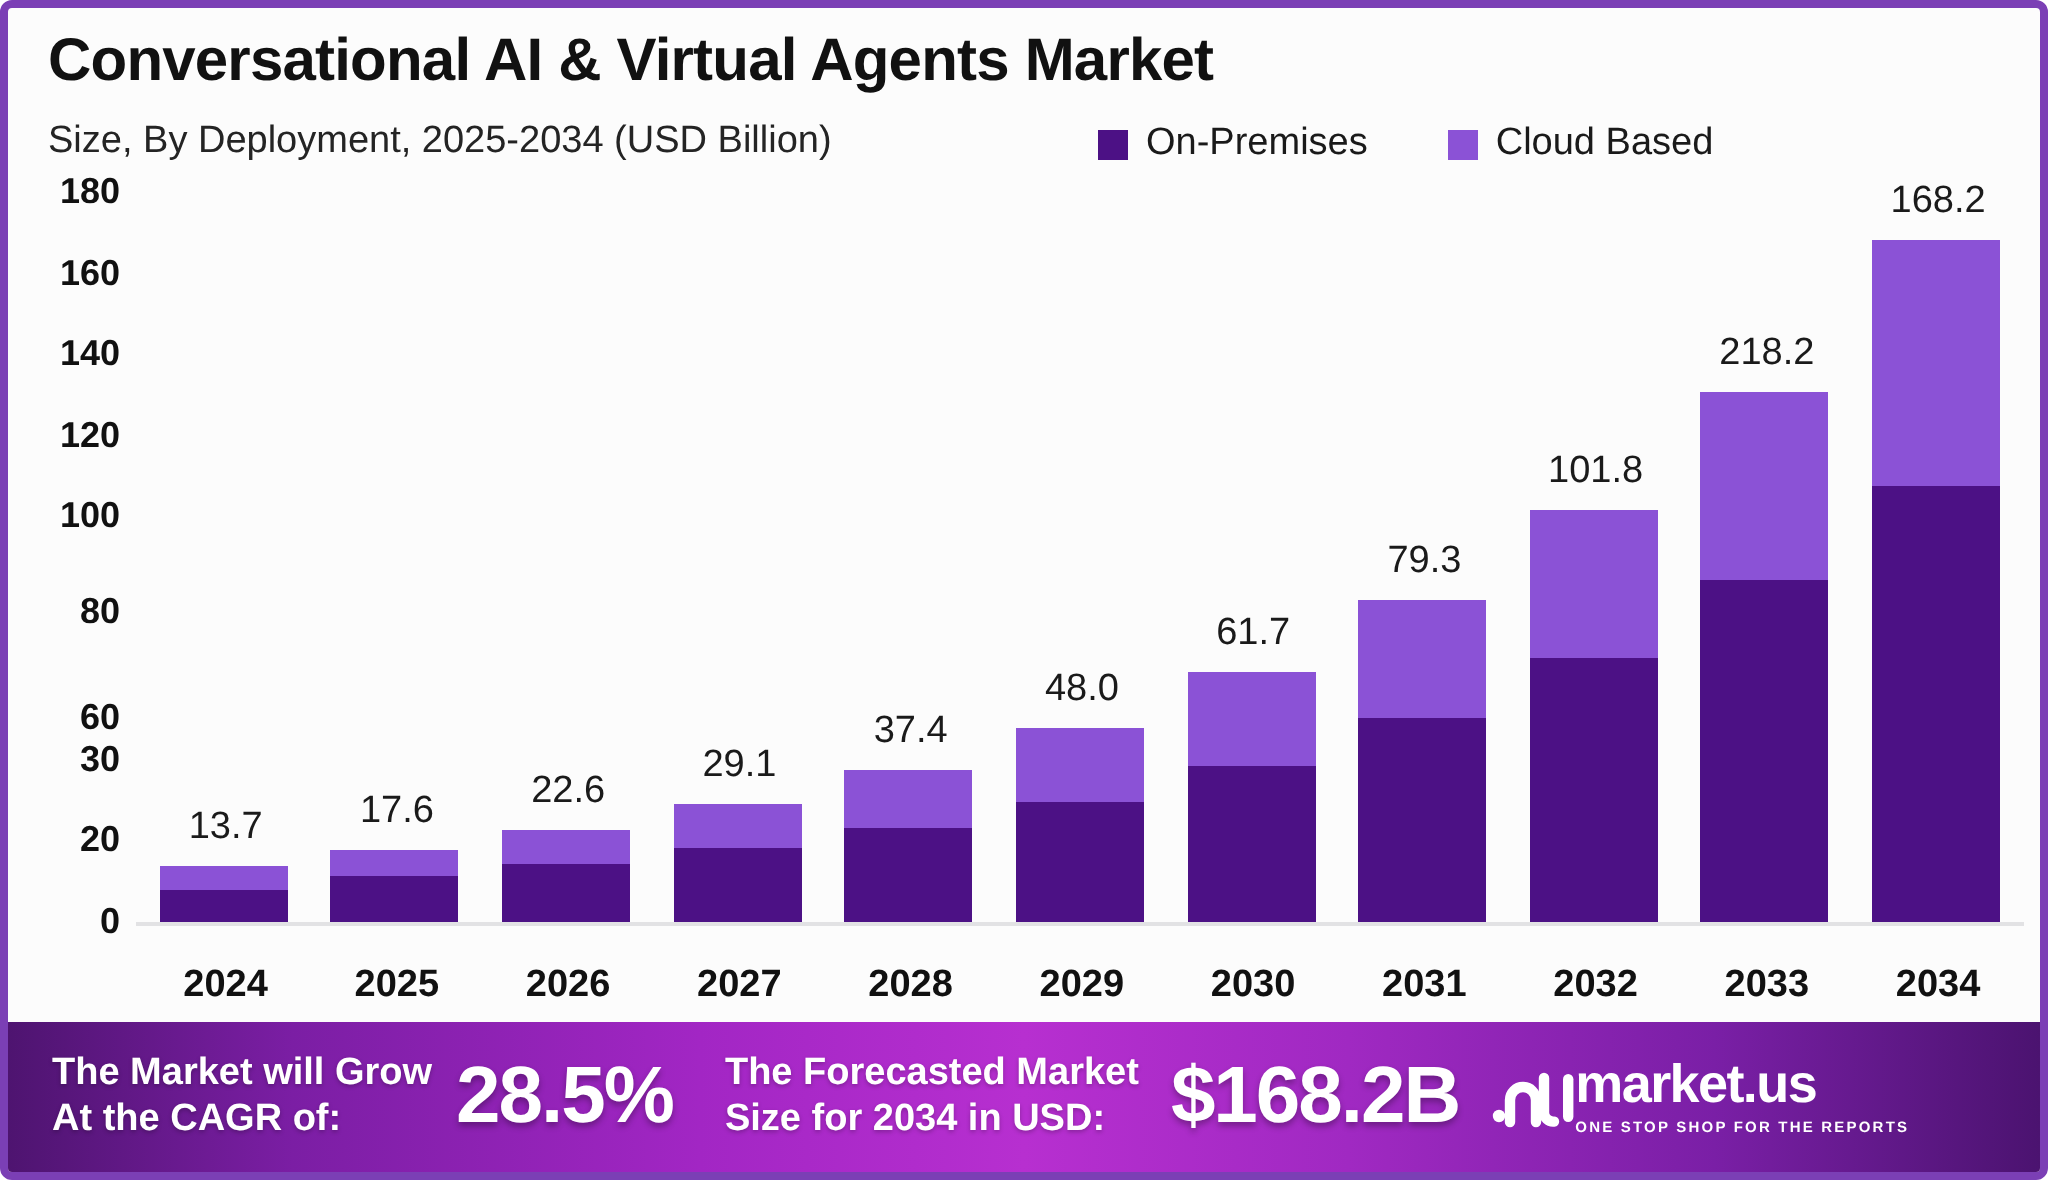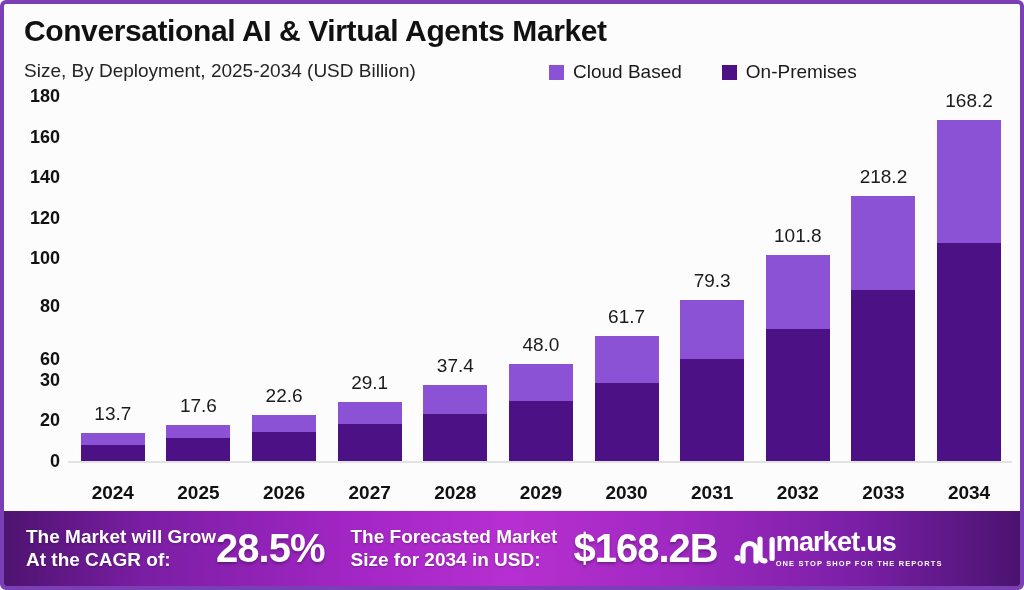--- a/index.html
+++ b/index.html
@@ -53,21 +53,21 @@
     width: 944px; height: 2px; background: #e2e2e4;
   }
   .bars {
     position: absolute; left: 66px; top: 0;
     width: 942px; height: 365px;
     display: flex; align-items: flex-end; justify-content: space-around;
   }
   .bar-group {
     position: relative; width: 66px; height: 365px;
     display: flex; flex-direction: column; justify-content: flex-end;
-    align-items: center;
+    align-items: flex-start;
   }
   .bar-value {
     position: absolute; left: 50%; transform: translateX(-50%);
     font-size: 19px; color: #1a1a1a; white-space: nowrap;
   }
   .seg { width: 64px; display: block; }
   .seg-cloud { background: #8b52d6; }
   .seg-onprem { background: #4c1185; }
   .xlabels {
     position: absolute; left: 66px; top: 372px;
@@ -115,26 +115,26 @@
 </head>
 <body>
 
 <div class="card">
 
   <div class="header">
     <div class="title">Conversational AI &amp; Virtual Agents Market</div>
     <div class="subtitle">Size, By Deployment, 2025-2034 (USD Billion)</div>
     <div class="legend" id="legend">
         <div class="legend-item">
+          <span class="legend-swatch" style="background: rgb(76, 17, 133);"></span>
+          <span class="legend-label">On-Premises</span>
+        </div>
+        <div class="legend-item">
           <span class="legend-swatch" style="background: rgb(139, 82, 214);"></span>
           <span class="legend-label">Cloud Based</span>
-        </div>
-        <div class="legend-item">
-          <span class="legend-swatch" style="background: rgb(76, 17, 133);"></span>
-          <span class="legend-label">On-Premises</span>
         </div>
       </div>
   </div>
 
   <div class="plot">
     <div class="yaxis" id="yaxis">
         <div class="ytick" style="top: 365px;">0</div>
         <div class="ytick" style="top: 324.444px;">20</div>
         <div class="ytick" style="top: 283.889px;">30</div>
         <div class="ytick" style="top: 243.333px; margin-top: 20px;">60</div>
@@ -217,21 +217,21 @@
         <div class="xlabel">2034</div>
       </div>
   </div>
 
   <div class="banner">
     <div class="fact" style="margin-left:22px;">
       <div class="fact-text">
         <span>The Market will Grow</span><br>
         <span>At the CAGR of:</span>
       </div>
-      <div class="fact-big" style="margin-left:0;">28.5%</div>
+      <div class="fact-big" style="margin-left:12px;">28.5%</div>
     </div>
 
     <div class="fact" style="margin-left:26px;">
       <div class="fact-text">
         <span>The Forecasted Market</span><br>
         <span>Size for 2034 in USD:</span>
       </div>
       <div class="fact-big" style="margin-left:16px;">$168.2B</div>
     </div>
 

